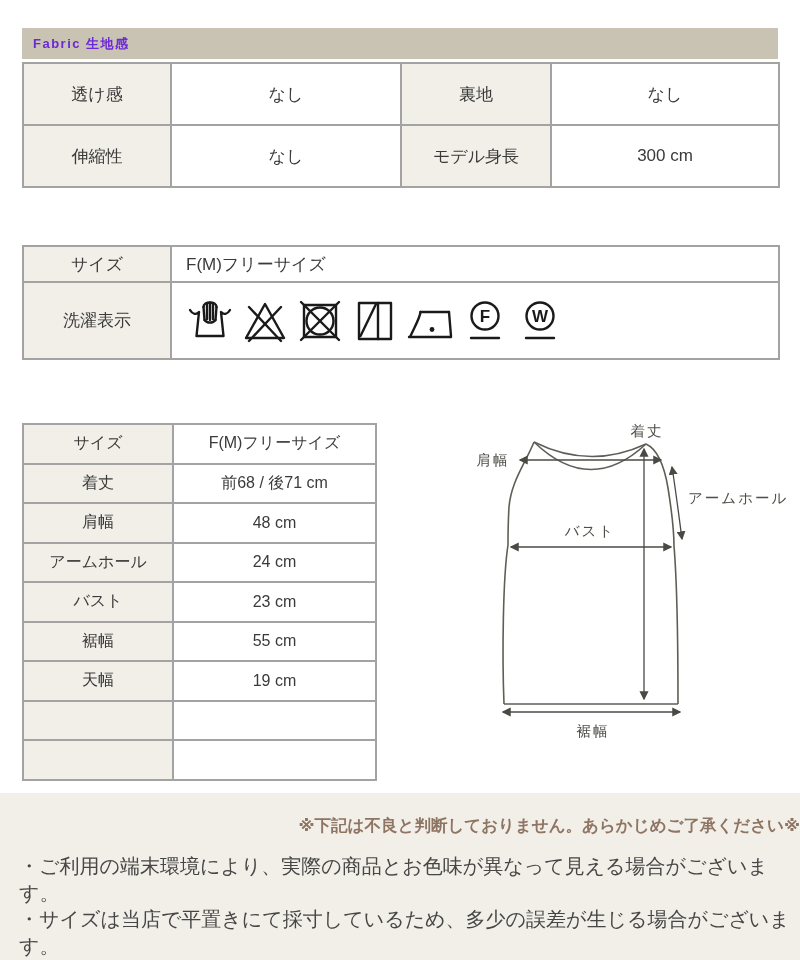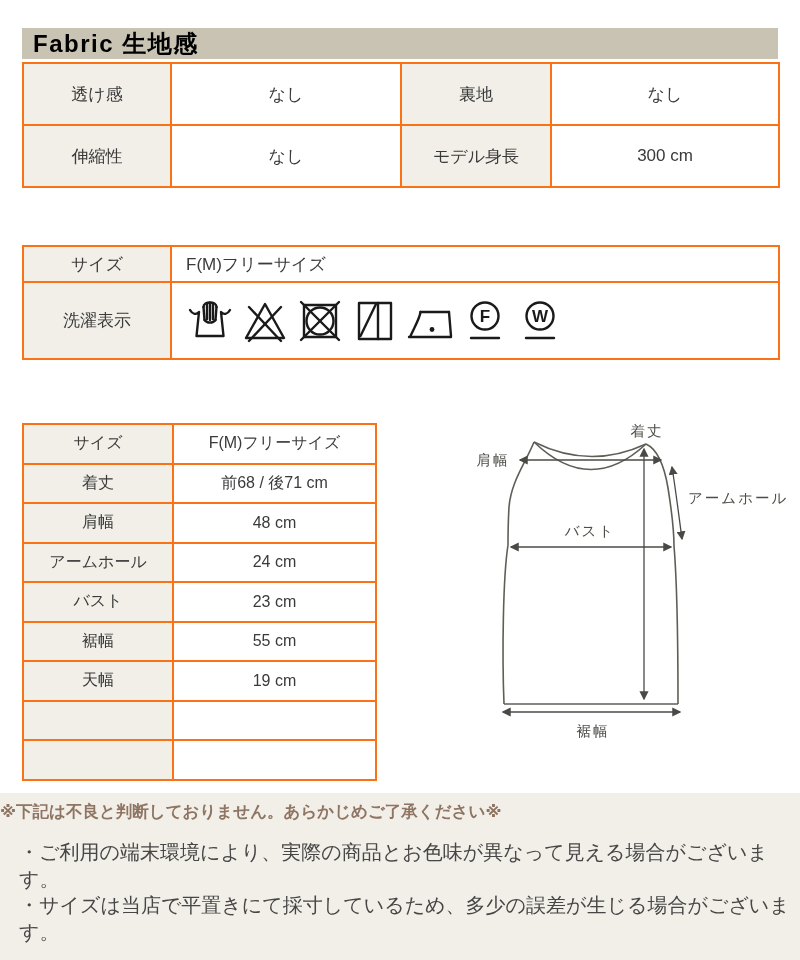--- a/index.html
+++ b/index.html
@@ -1,26 +1,26 @@
 <!DOCTYPE html>
 <html><head>
 <meta charset="utf-8">
 <style>
   html,body{margin:0;padding:0;}
   body{font-family:"Liberation Sans","DejaVu Sans",sans-serif;background:#ffffff;}
   .page{position:relative;width:800px;height:960px;background:#ffffff;overflow:hidden;color:#3a3a3a;}
 
   .banner{position:absolute;left:22px;width:756px;height:31px;background:#c9c3b4;
-          color:#000000;font-weight:bold;font-size:24px;line-height:31px;
+          color:#6d28d9;font-weight:bold;font-size:13px;line-height:31px;
           padding-left:11px;letter-spacing:1.5px;box-sizing:border-box;}
   #fabric-banner{top:28px;}
   #size-banner{top:210px;}
 
   table{border-collapse:collapse;table-layout:fixed;position:absolute;background:#fff;}
-  td{border:2px solid #f97316;font-size:17px;color:#3a3a3a;text-align:center;vertical-align:middle;
+  td{border:2px solid #a3a3a3;font-size:17px;color:#3a3a3a;text-align:center;vertical-align:middle;
      overflow:hidden;white-space:nowrap;margin-top:24px;}
   td.hd{background:#f1efe8;}
 
   #fabric-table{left:22px;top:62px;width:756px;}
   #fabric-table td{height:58px;}
 
   #size-table{left:22px;top:245px;width:756px;}
   #size-table td{height:32px;}
   #size-table td.val{text-align:left;padding-left:14px;}
   #size-table tr.care-row td{height:73px;}
@@ -31,21 +31,21 @@
 
   #measure-table{left:22px;top:423px;width:353px;}
   #measure-table td{height:35.5px;font-size:16px;}
 
   #diagram{position:absolute;left:396px;top:412px;}
   .garment{stroke:#5f5e56;stroke-width:1.6;fill:none;}
   .dim{stroke:#4a4a45;stroke-width:1.3;fill:none;}
   .dlabel{font-size:14.5px;fill:#4e4d47;letter-spacing:2px;}
 
   #notes{position:absolute;left:0;top:793px;width:800px;height:167px;background:#f2efe8;}
-  #notes-heading{margin:0;padding-top:8px;text-align:left;font-size:16.5px;font-weight:bold;color:#8e7462;}
+  #notes-heading{margin:0;padding-top:22px;text-align:right;font-size:16.5px;font-weight:bold;color:#8e7462;}
   #notes-list{margin:16px 0 0 19px;font-size:20px;line-height:26.5px;color:#464646;}
 </style>
 </head>
 <body>
 
 <div class="page">
 
   <div class="banner" id="fabric-banner">Fabric 生地感</div>
 
   <table id="fabric-table">

